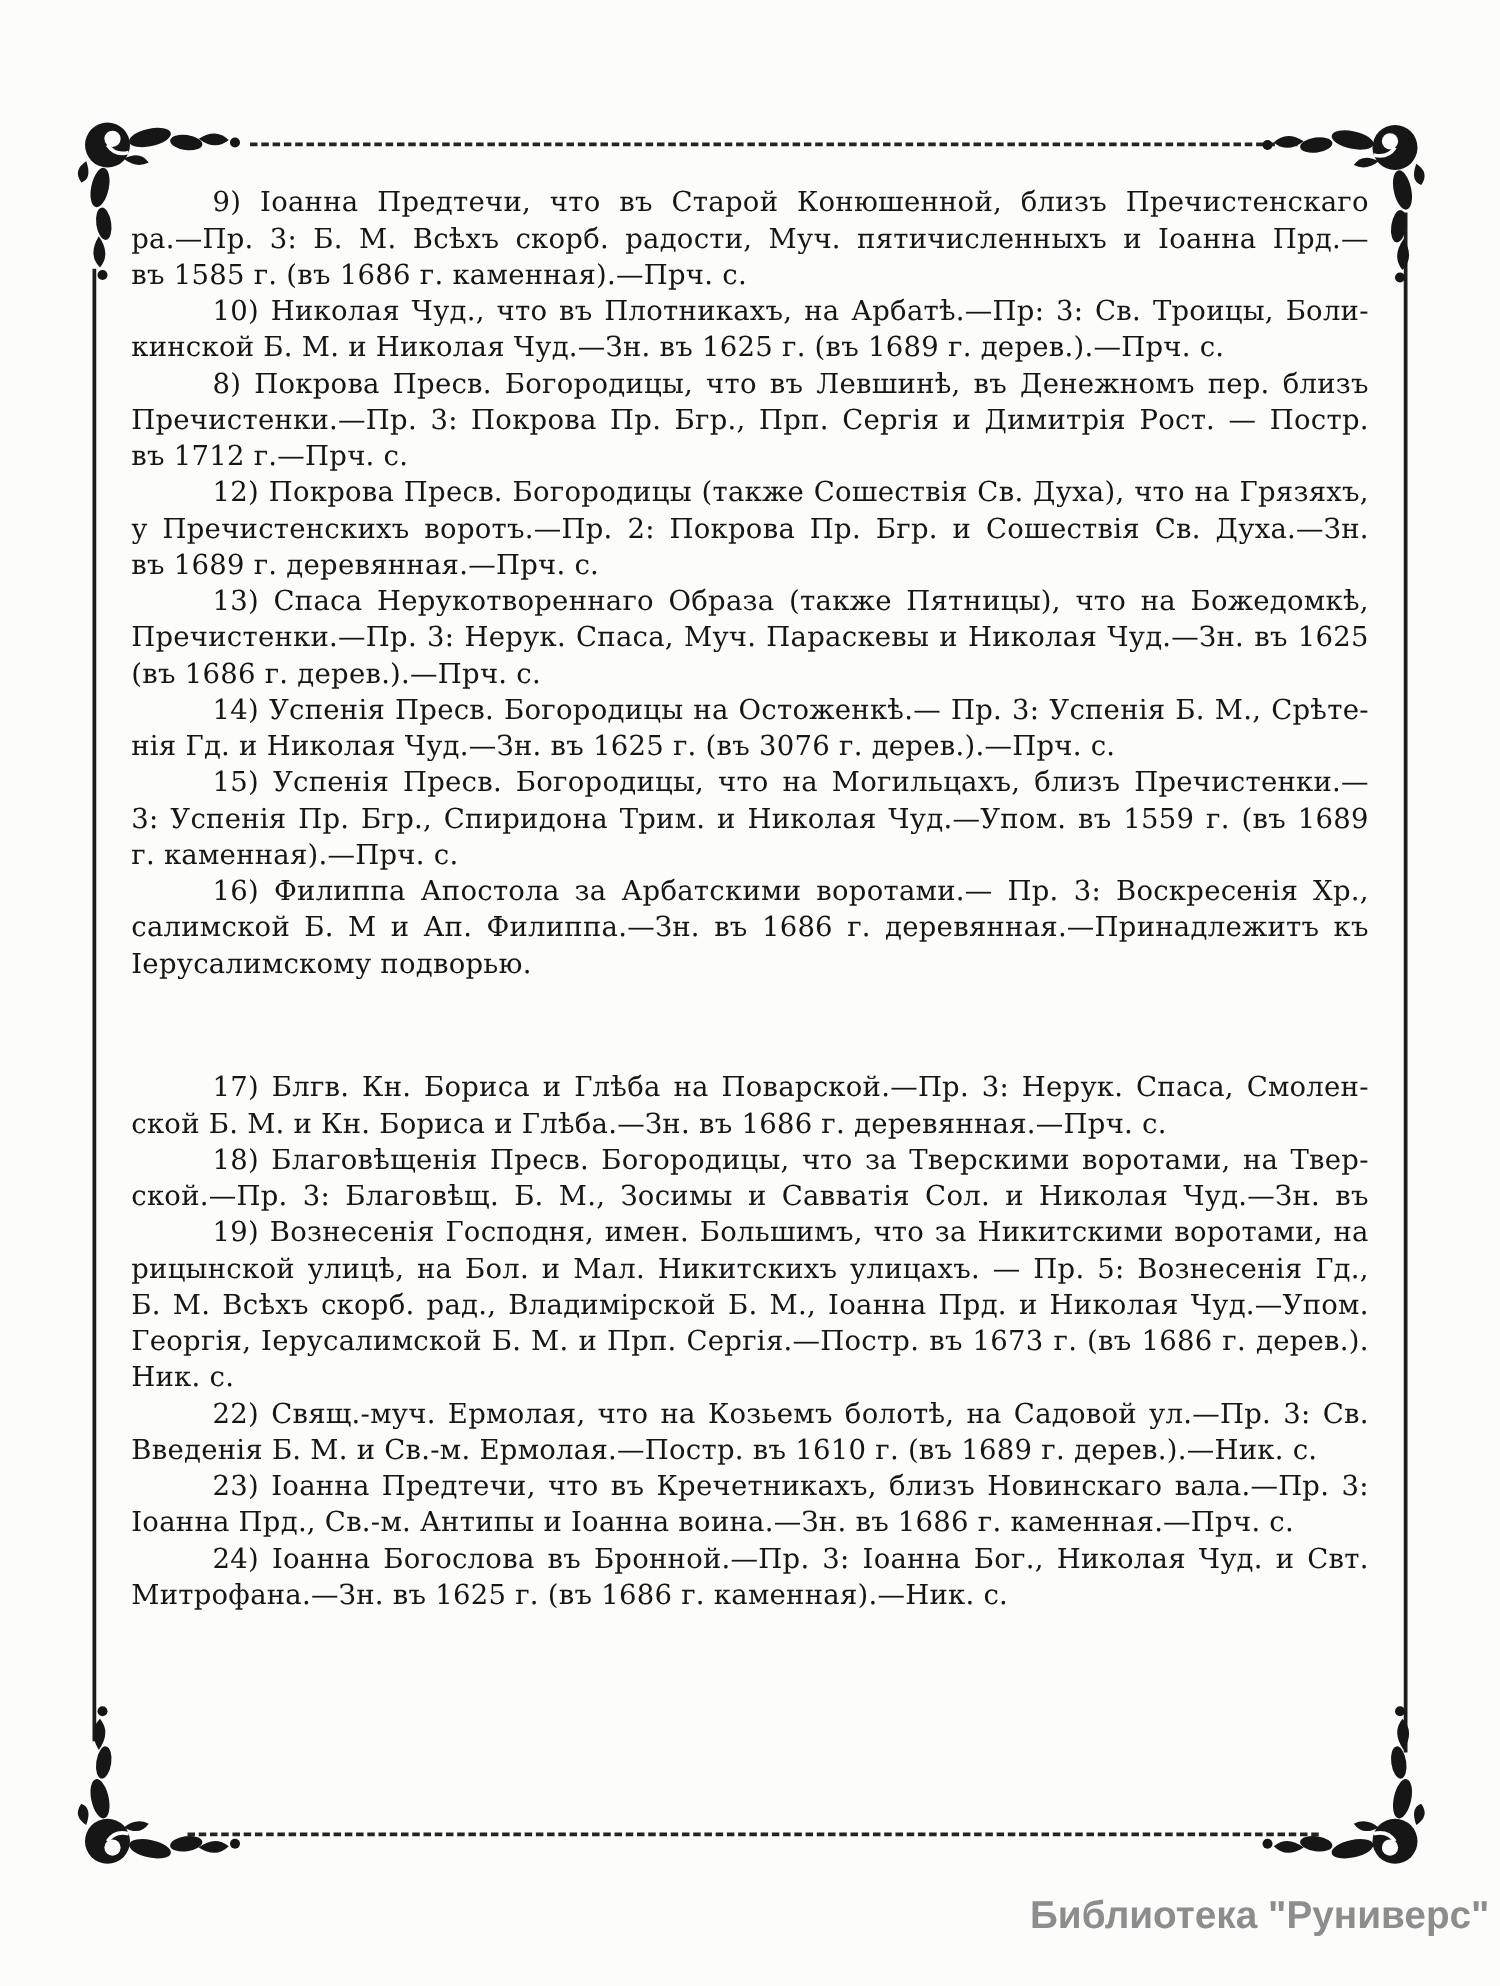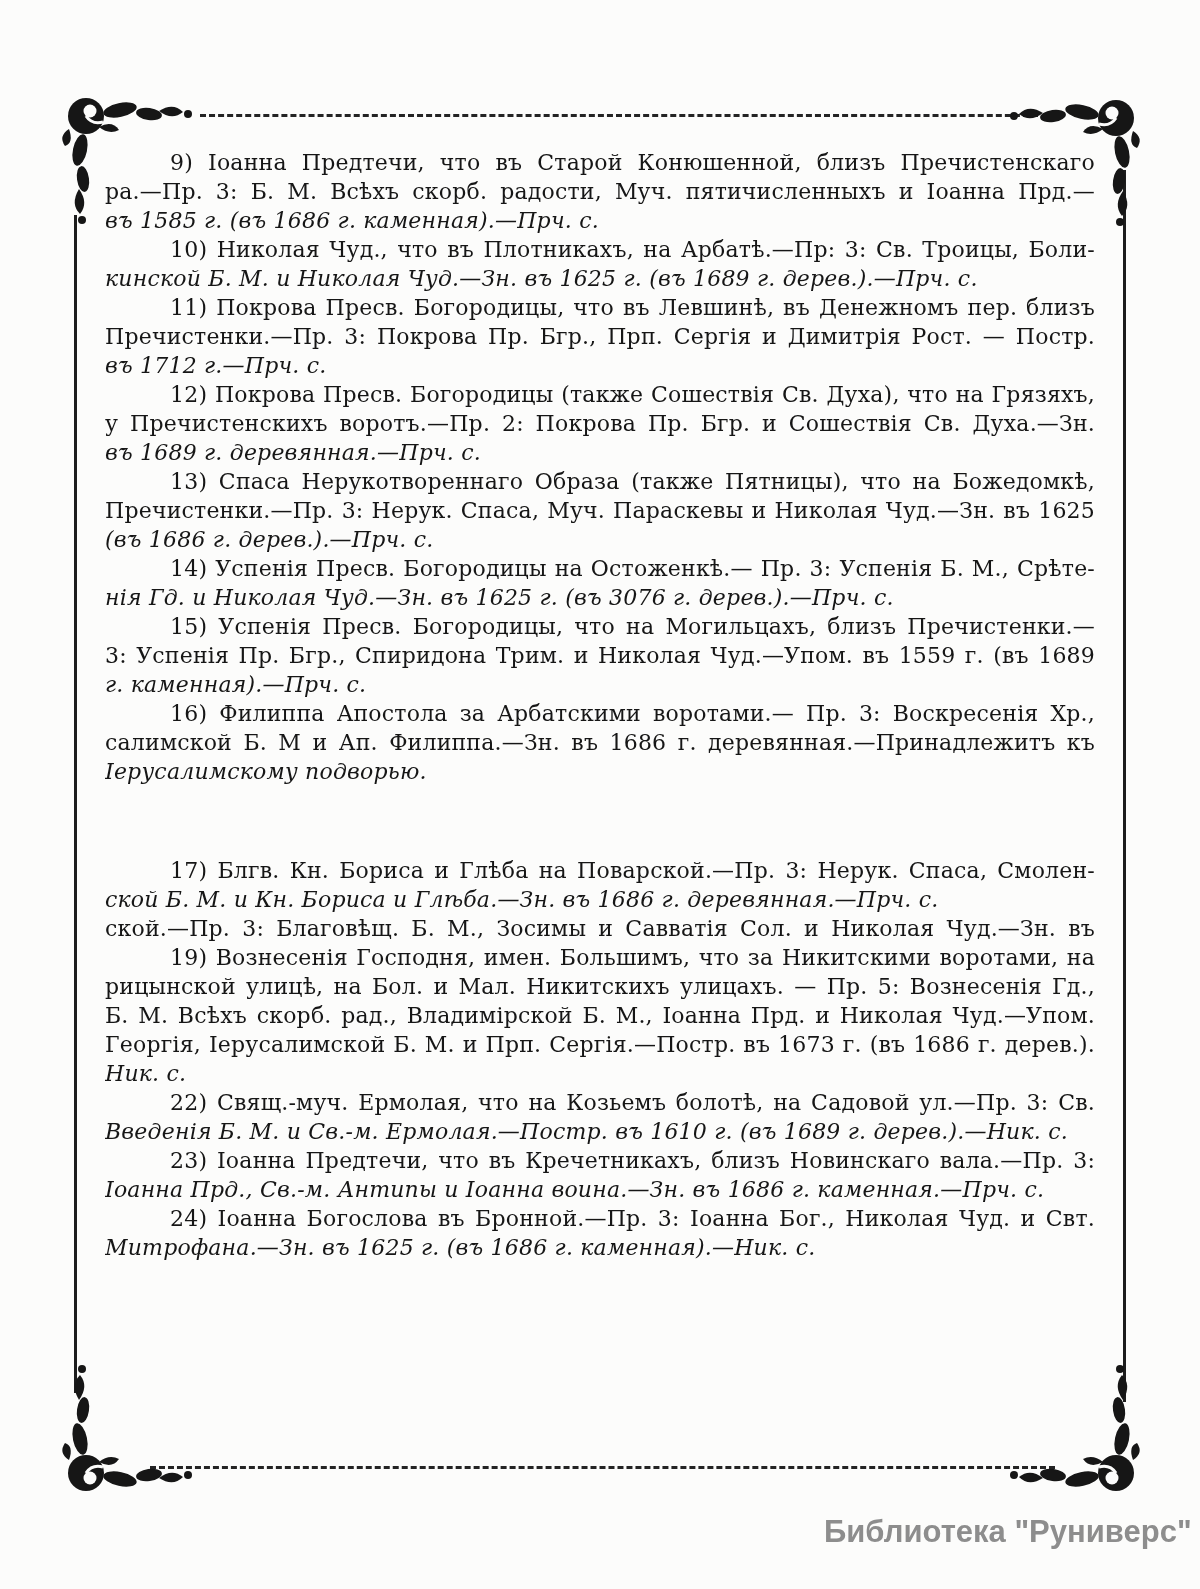--- a/index.html
+++ b/index.html
@@ -58,21 +58,21 @@
   .para{margin:0;}
   .para.gap-after{margin-bottom:70px;}
   .line{
     height:29px;
     overflow:hidden;
     text-align:justify;
     text-align-last:justify;
     white-space:normal;
   }
   .line.first{padding-left:65px;}
-  .line.last{text-align-last:left;font-style:italic;}
+  .line.last{text-align-last:left;}
   
   .watermark{
     position:absolute;
     left:824px;top:1514px;
     font-family:"Liberation Sans","DejaVu Sans",sans-serif;
     font-weight:bold;
     font-size:31px;
     color:var(--watermark);
     white-space:nowrap;
   }
@@ -129,21 +129,21 @@
       <div class="para">
         <div class="line first">9) Іоанна Предтечи, что въ Старой Конюшенной, близъ Пречистенскаго бульва-</div>
         <div class="line">ра.—Пр. 3: Б. М. Всѣхъ скорб. радости, Муч. пятичисленныхъ и Іоанна Прд.—Упом.</div>
         <div class="line last">въ 1585 г. (въ 1686 г. каменная).—Прч. с.</div>
       </div>
       <div class="para">
         <div class="line first">10) Николая Чуд., что въ Плотникахъ, на Арбатѣ.—Пр: 3: Св. Троицы, Боли-</div>
         <div class="line last">кинской Б. М. и Николая Чуд.—Зн. въ 1625 г. (въ 1689 г. дерев.).—Прч. с.</div>
       </div>
       <div class="para">
-        <div class="line first">11) Покрова Пресв. Богородицы, что въ Левшинѣ, въ Денежномъ пер. близъ</div>
+        <div class="line first">8) Покрова Пресв. Богородицы, что въ Левшинѣ, въ Денежномъ пер. близъ</div>
         <div class="line">Пречистенки.—Пр. 3: Покрова Пр. Бгр., Прп. Сергія и Димитрія Рост. — Постр.</div>
         <div class="line last">въ 1712 г.—Прч. с.</div>
       </div>
       <div class="para">
         <div class="line first">12) Покрова Пресв. Богородицы (также Сошествія Св. Духа), что на Грязяхъ,</div>
         <div class="line">у Пречистенскихъ воротъ.—Пр. 2: Покрова Пр. Бгр. и Сошествія Св. Духа.—Зн.</div>
         <div class="line last">въ 1689 г. деревянная.—Прч. с.</div>
       </div>
       <div class="para">
         <div class="line first">13) Спаса Нерукотвореннаго Образа (также Пятницы), что на Божедомкѣ, близъ</div>
@@ -162,20 +162,21 @@
       <div class="para gap-after">
         <div class="line first">16) Филиппа Апостола за Арбатскими воротами.— Пр. 3: Воскресенія Хр., Іеру-</div>
         <div class="line">салимской Б. М и Ап. Филиппа.—Зн. въ 1686 г. деревянная.—Принадлежитъ къ</div>
         <div class="line last">Іерусалимскому подворью.</div>
       </div>
       <div class="para">
         <div class="line first">17) Блгв. Кн. Бориса и Глѣба на Поварской.—Пр. 3: Нерук. Спаса, Смолен-</div>
         <div class="line last">ской Б. М. и Кн. Бориса и Глѣба.—Зн. въ 1686 г. деревянная.—Прч. с.</div>
       </div>
       <div class="para">
+        <div class="line first">18) Благовѣщенія Пресв. Богородицы, что за Тверскими воротами, на Твер-</div>
         <div class="line">ской.—Пр. 3: Благовѣщ. Б. М., Зосимы и Савватія Сол. и Николая Чуд.—Зн. въ 1686</div>
       </div>
       <div class="para">
         <div class="line first">19) Вознесенія Господня, имен. Большимъ, что за Никитскими воротами, на Ца-</div>
         <div class="line">рицынской улицѣ, на Бол. и Мал. Никитскихъ улицахъ. — Пр. 5: Вознесенія Гд.,</div>
         <div class="line">Б. М. Всѣхъ скорб. рад., Владимірской Б. М., Іоанна Прд. и Николая Чуд.—Упом.</div>
       </div>
       <div class="para">
         <div class="line">Георгія, Іерусалимской Б. М. и Прп. Сергія.—Постр. въ 1673 г. (въ 1686 г. дерев.).—</div>
         <div class="line last">Ник. с.</div>

